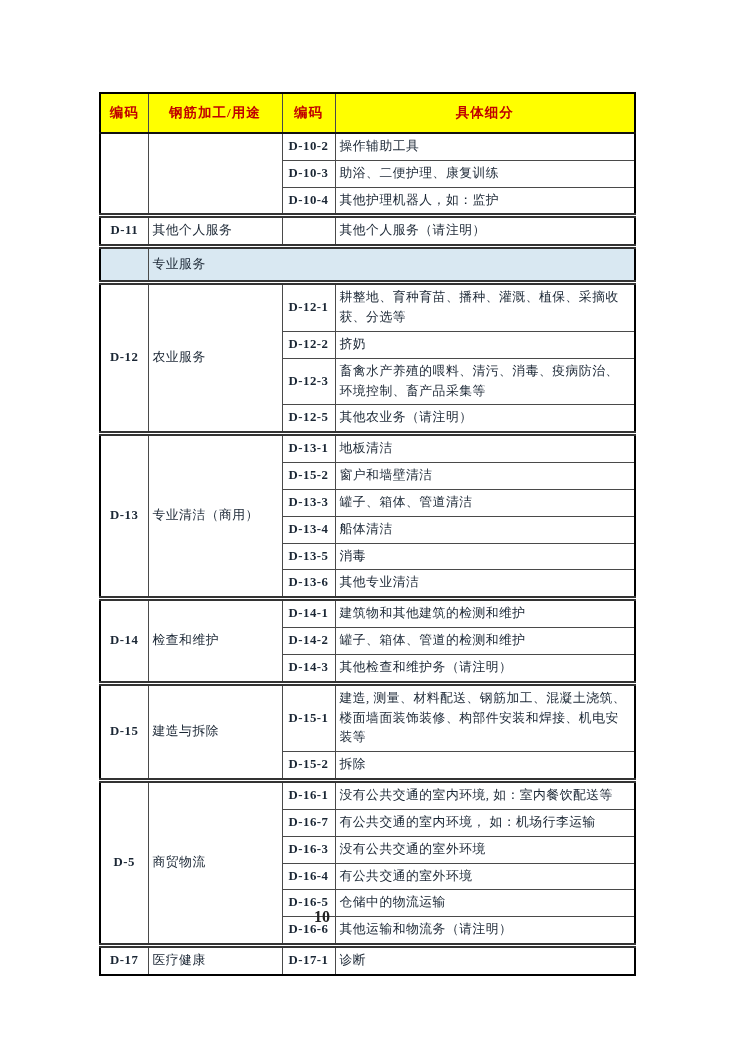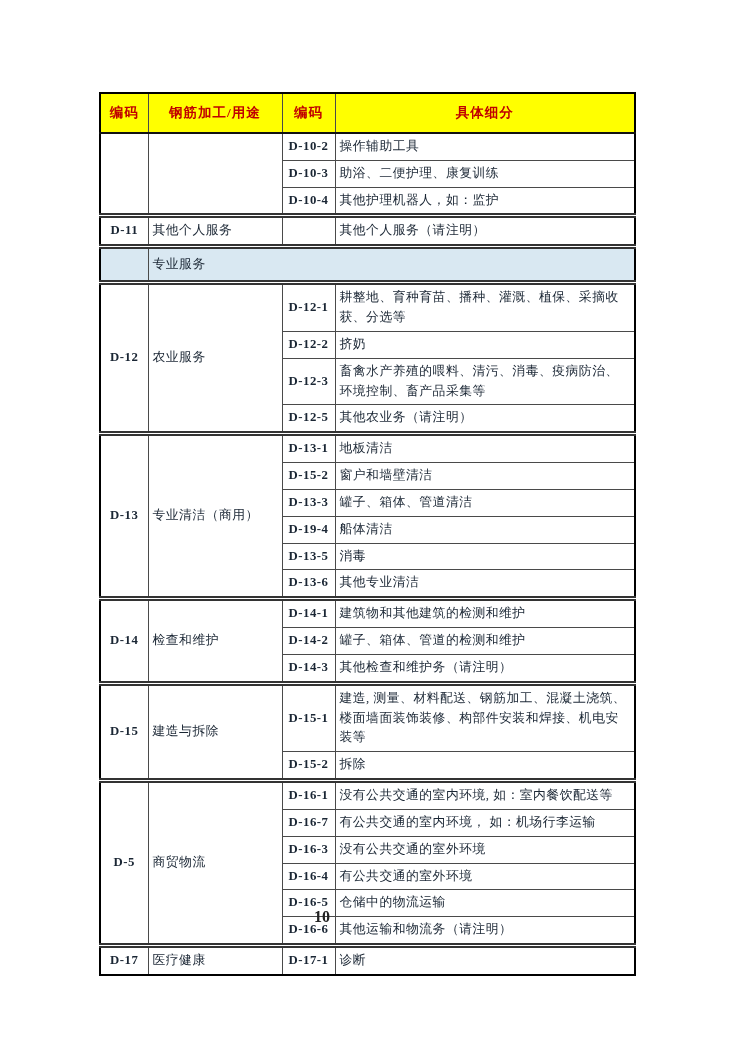--- a/index.html
+++ b/index.html
@@ -136,21 +136,21 @@
       </tr>
       <tr>
         <td class="c-subcode">D-15-2</td>
         <td class="c-detail">窗户和墙壁清洁</td>
       </tr>
       <tr>
         <td class="c-subcode">D-13-3</td>
         <td class="c-detail">罐子、箱体、管道清洁</td>
       </tr>
       <tr>
-        <td class="c-subcode">D-19-4</td>
+        <td class="c-subcode">D-13-4</td>
         <td class="c-detail">船体清洁</td>
       </tr>
       <tr>
         <td class="c-subcode">D-13-5</td>
         <td class="c-detail">消毒</td>
       </tr>
       <tr>
         <td class="c-subcode">D-13-6</td>
         <td class="c-detail">其他专业清洁</td>
       </tr>

